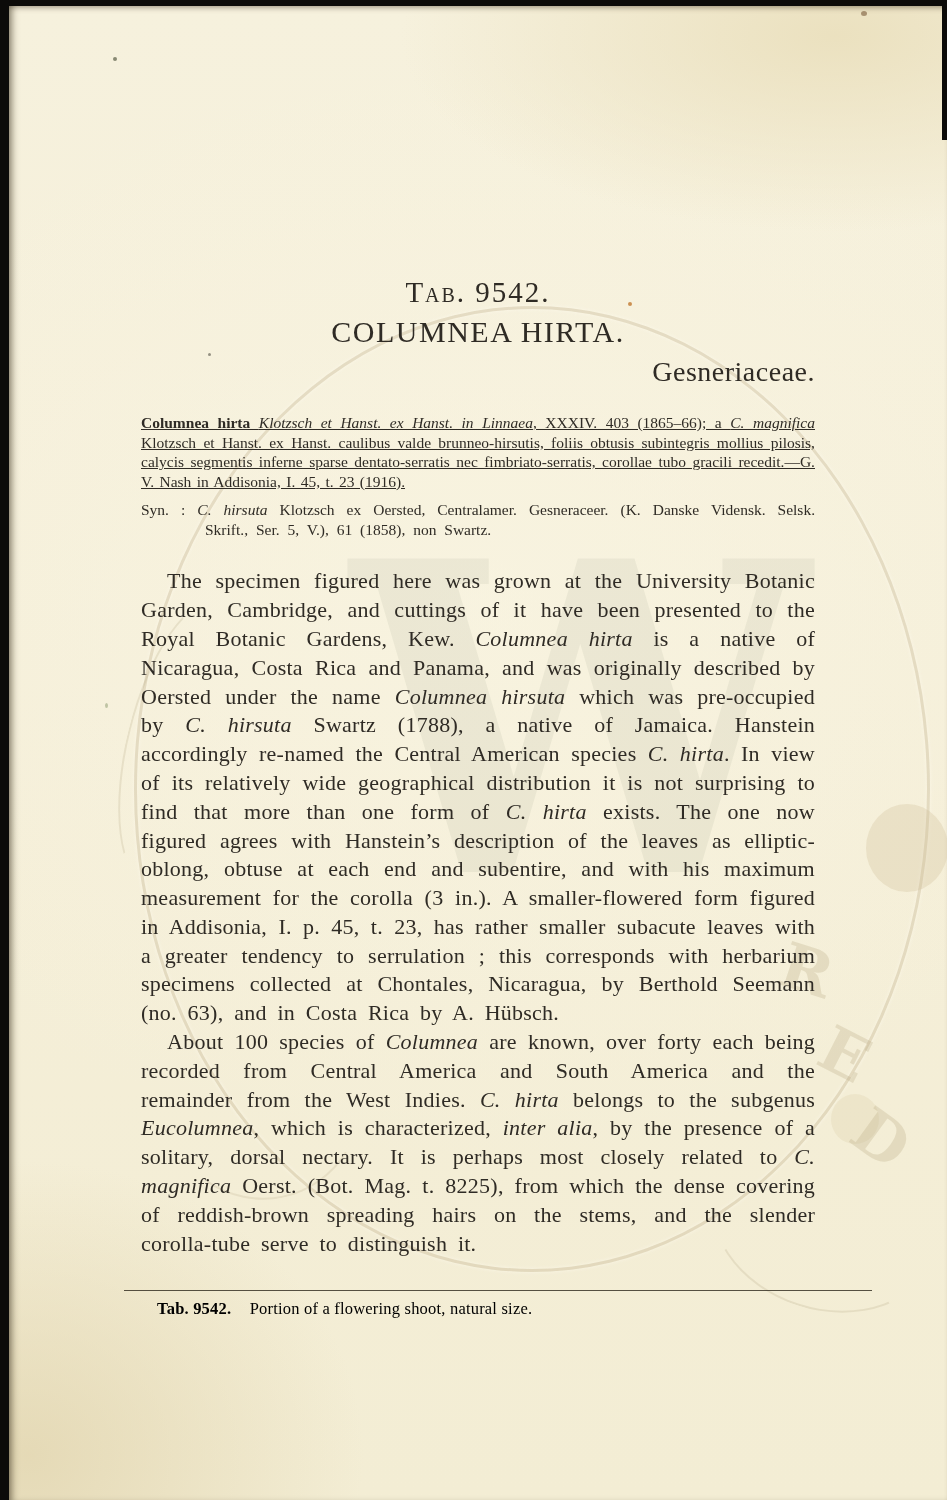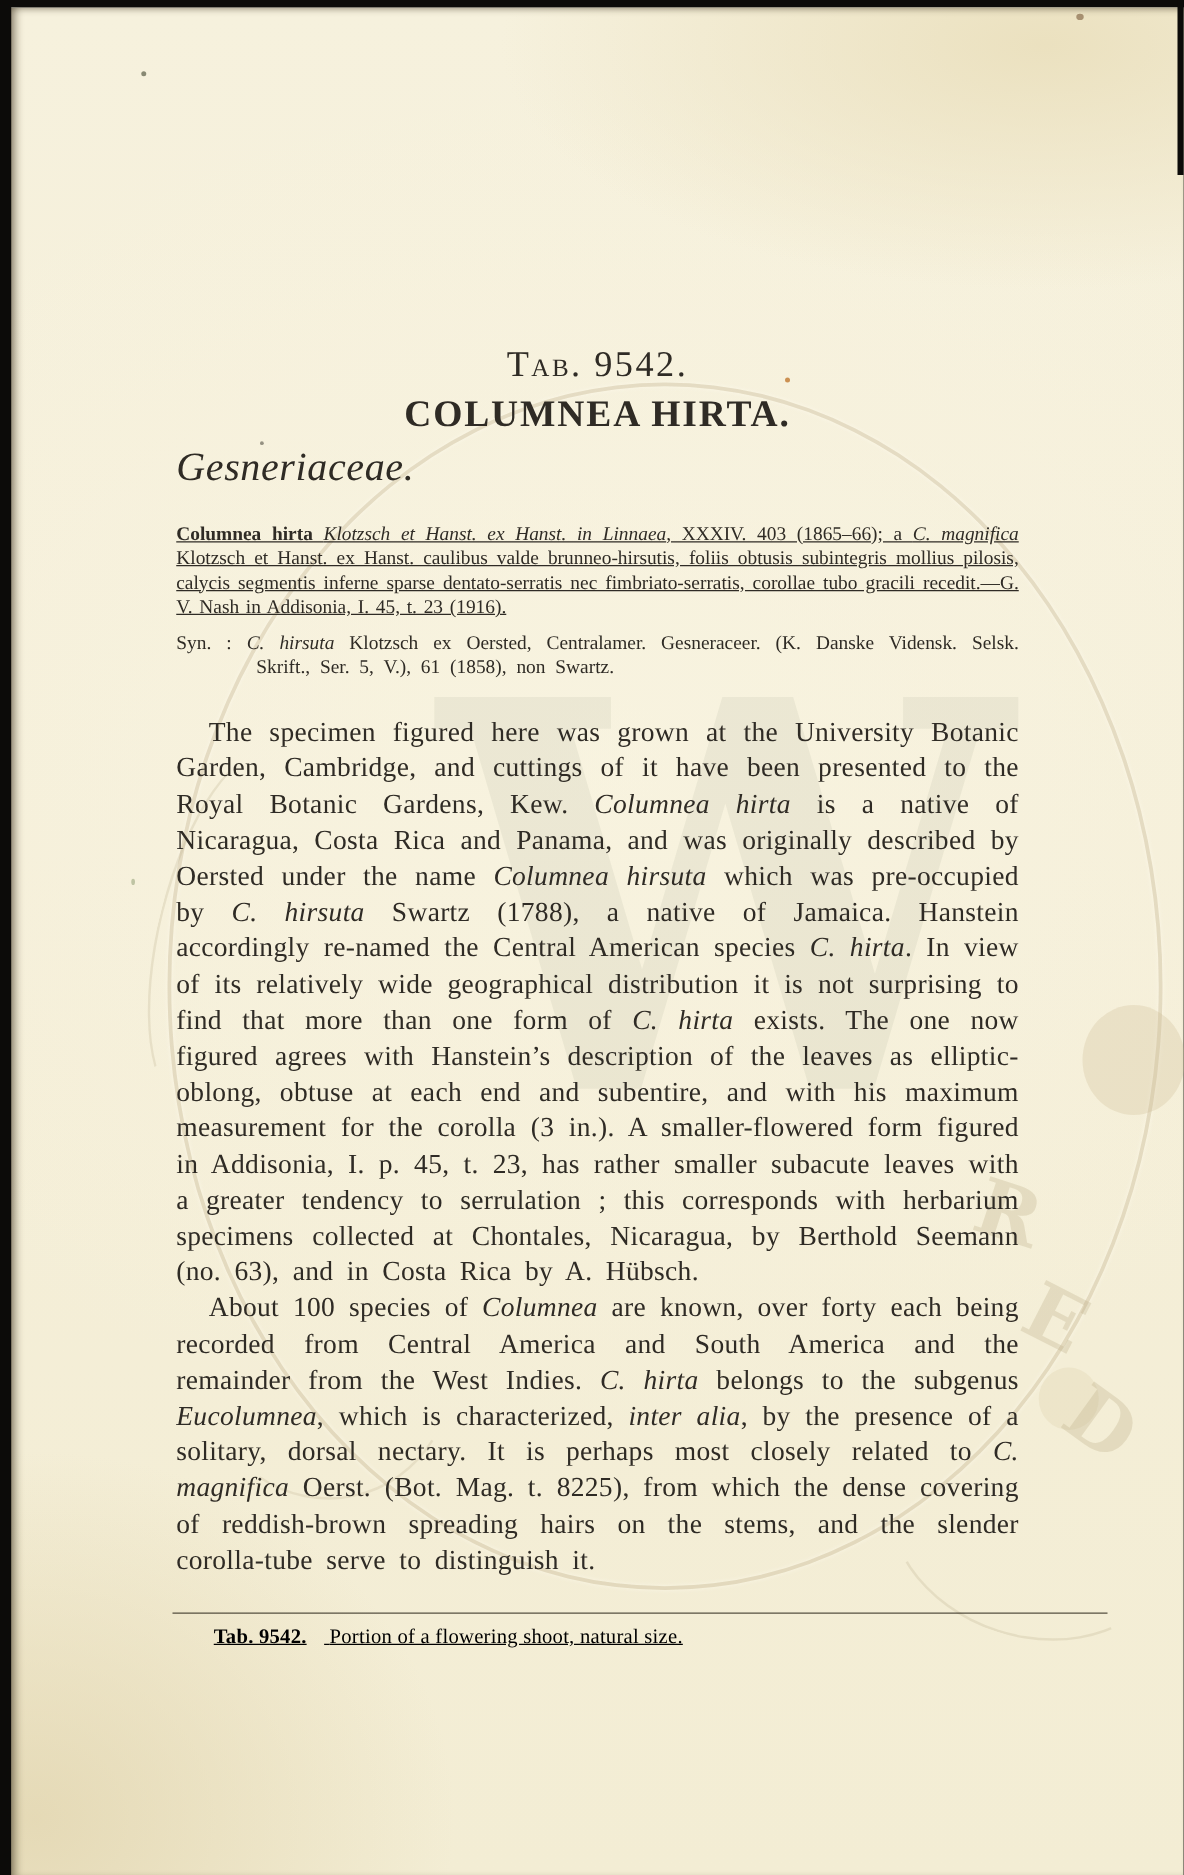--- a/index.html
+++ b/index.html
@@ -85,29 +85,28 @@
     text-align: center;
     font-variant: small-caps;
     font-size: 29px;
     letter-spacing: 2px;
     line-height: 1.05;
   }
   .main-title {
     margin: 9px 0 0 0;
     text-align: center;
     font-size: 30px;
-    font-weight: bold;
+    font-weight: normal;
     letter-spacing: 1.5px;
     line-height: 1.05;
   }
   .family-name {
     margin-top: 9px;
-    text-align: left;
-    font-style: italic;
-    font-size: 32px;
+    text-align: right;
+    font-size: 28px;
     letter-spacing: 0.5px;
     line-height: 1.05;
   }
 
   .citation {
     margin-top: 27px;
     font-size: 15.5px;
     line-height: 19.5px;
     text-align: justify;
     word-spacing: 1.5px;
@@ -129,23 +128,22 @@
     font-size: 22px;
     line-height: 28.8px;
     text-align: justify;
     text-indent: 26px;
     word-spacing: 5px;
     letter-spacing: 0.25px;
   }
 
   .footer {
     position: absolute;
-    left: 129px; top: 1284px;
+    left: 115px; top: 1284px;
     width: 748px;
-    text-decoration: underline;
   }
   .footer-rule {
     height: 1px;
     background: rgba(45,40,28,0.8);
   }
   .footer-line {
     margin-top: 8px;
     padding-left: 33px;
     font-size: 16.5px;
     letter-spacing: 0.2px;

